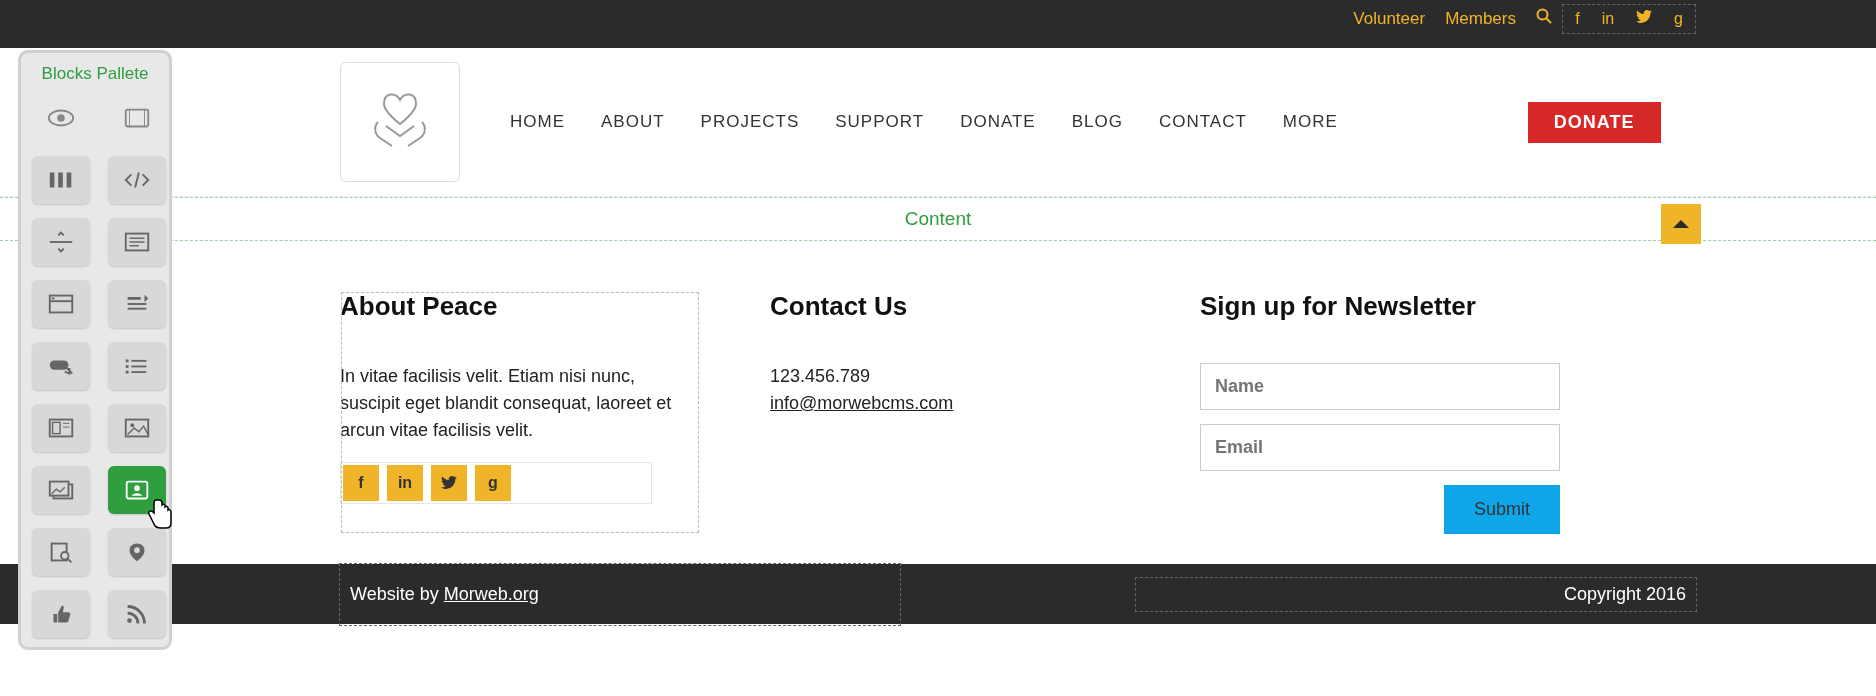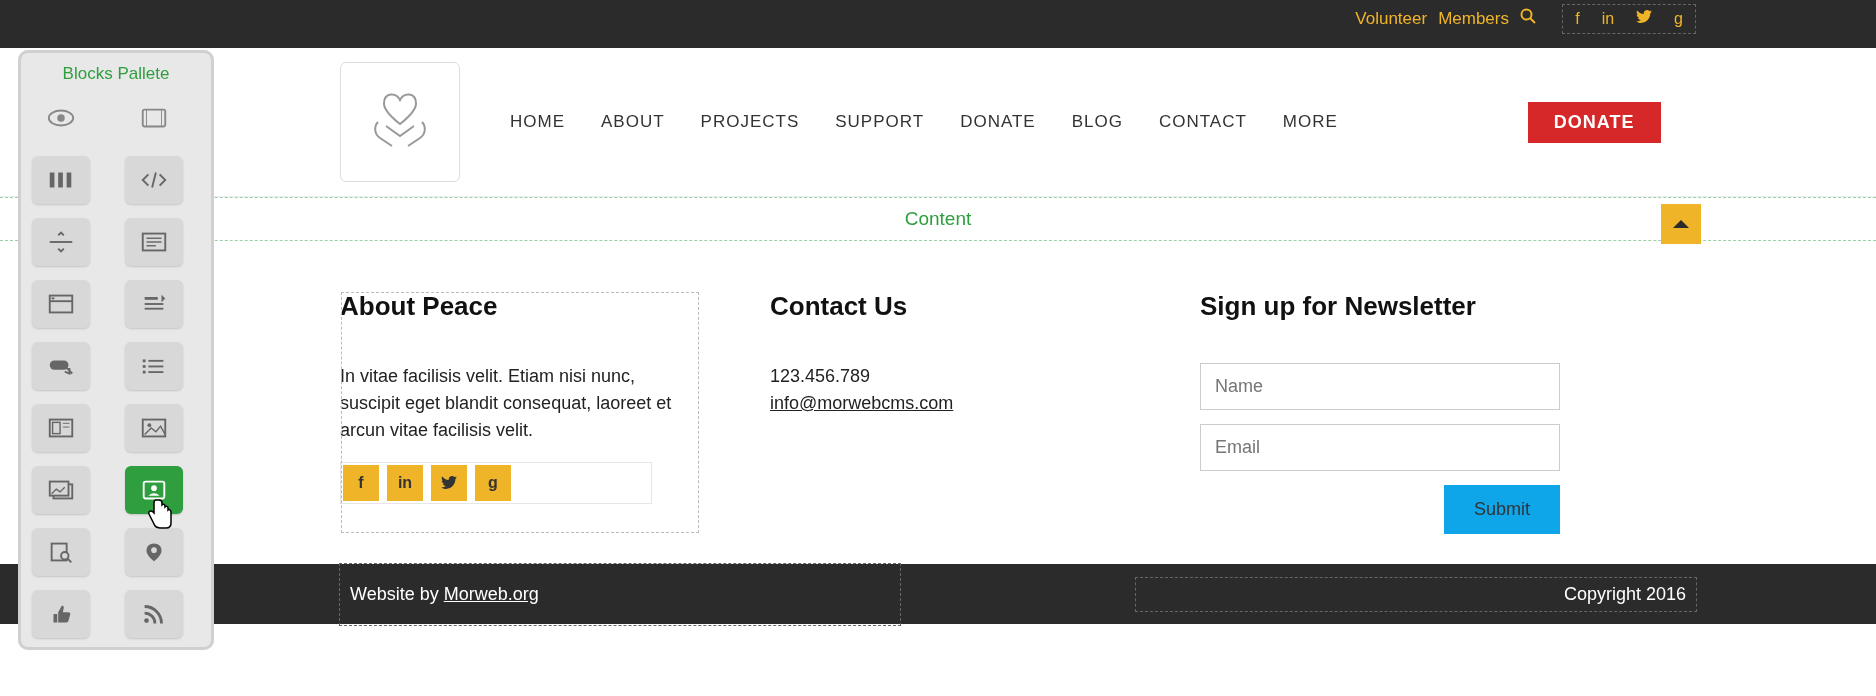--- a/index.html
+++ b/index.html
@@ -1,27 +1,27 @@
 <!DOCTYPE html>
 <html><head>
 <meta charset="utf-8">
 <style>
 * { margin: 0; padding: 0; box-sizing: border-box; }
 body { font-family: Arial, Helvetica, sans-serif; background: #fff; width: 1876px; height: 696px; overflow: hidden; position: relative; }
 
 
 .topbar { background: #2b2b2b; height: 48px; width: 100%; position: relative; }
-.top-links { position: absolute; right: 340px; top: 8px; display: flex; gap: 11px; align-items: center; }
+.top-links { position: absolute; right: 324px; top: 8px; display: flex; gap: 20px; align-items: center; }
 .top-links a { color: #f0b429; text-decoration: none; font-size: 17px; font-weight: 500; }
 .search-icon { color: #f0b429; font-size: 17px; cursor: pointer; }
 .top-social { position: absolute; right: 180px; top: 4px; border: 1px dashed #666; padding: 4px 12px; display: flex; gap: 22px; align-items: center; height: 30px; }
 .top-social span { color: #f0b429; font-size: 16px; }
 
 
-.palette { position: absolute; left: 18px; top: 50px; width: 196px; background: #e8e8e8; border-radius: 10px; padding: 8px 6px 12px 6px; z-index: 100; box-shadow: inset 0 0 0 3px #d0d0d0; }
+.palette { position: absolute; left: 18px; top: 50px; width: 154px; background: #e8e8e8; border-radius: 10px; padding: 8px 6px 12px 6px; z-index: 100; box-shadow: inset 0 0 0 3px #d0d0d0; }
 .palette-title { color: #2e9e3f; font-size: 17px; text-align: center; padding: 6px 0 10px 0; font-weight: 500; }
 .palette-grid { display: grid; grid-template-columns: 1fr 1fr; gap: 14px 18px; padding: 0 8px; }
 .pblock { width: 58px; height: 48px; background: #d8d8d8; border-radius: 6px; display: flex; align-items: center; justify-content: center; cursor: grab; position: relative; box-shadow: 0 1px 2px rgba(0,0,0,0.15); }
 .pblock.flat { background: transparent; box-shadow: none; }
 .pblock.active { background: #2e9e3f; }
 .pblock svg { width: 30px; height: 26px; fill: #666; }
 .pblock.flat svg { fill: #888; }
 .pblock.active svg { fill: #fff; }
 .cursor-hand { position: absolute; left: 128px; top: 448px; width: 28px; height: 32px; z-index: 200; pointer-events: none; }
 
@@ -40,21 +40,21 @@
 .scroll-top::before { content: ""; border-left: 8px solid transparent; border-right: 8px solid transparent; border-bottom: 8px solid #2b2b2b; }
 
 
 .cols { display: flex; padding: 50px 0 30px 340px; gap: 70px; }
 .col { width: 360px; }
 .col h3 { font-size: 26px; font-weight: bold; margin-bottom: 41px; color: #111; }
 .col p { font-size: 18px; line-height: 1.5; color: #222; margin-bottom: 18px; }
 .col a.mail { color: #222; text-decoration: underline; font-size: 18px; }
 .social-row { display: flex; gap: 8px; margin-top: 10px; border: 1px solid #e6e6e6; padding: 2px; width: fit-content; padding-right: 140px; }
 .sbtn { width: 36px; height: 36px; background: #f0b429; display: flex; align-items: center; justify-content: center; color: #333; font-weight: bold; font-size: 16px; }
-.form-input { width: 100%; border: 1px solid #ccc; padding: 12px 14px; font-size: 18px; margin-bottom: 14px; color: #666; }
+.form-input { width: 100%; border: 1px solid #ccc; padding: 12px 14px; font-size: 18px; margin-bottom: 14px; color: #666; font-weight: bold; }
 .submit-btn { background: #0ea5e9; color: #333; padding: 14px 30px; font-size: 18px; float: right; border: none; cursor: pointer; }
 .col.editable { outline: 1px dashed #bbb; outline-offset: -2px; padding: 0 4px 6px 0; }
 
 
 .bottombar { background: #2b2b2b; height: 60px; display: flex; align-items: center; padding: 0 180px 0 340px; justify-content: space-between; color: #fff; font-size: 18px; }
 .bbox { outline: 1px dashed #666; padding: 20px 10px; min-width: 560px; }
 .bbox a { color: #fff; text-decoration: underline; }
 .copyright { outline: 1px dashed #666; padding: 6px 10px; min-width: 560px; text-align: right; }
 
 

